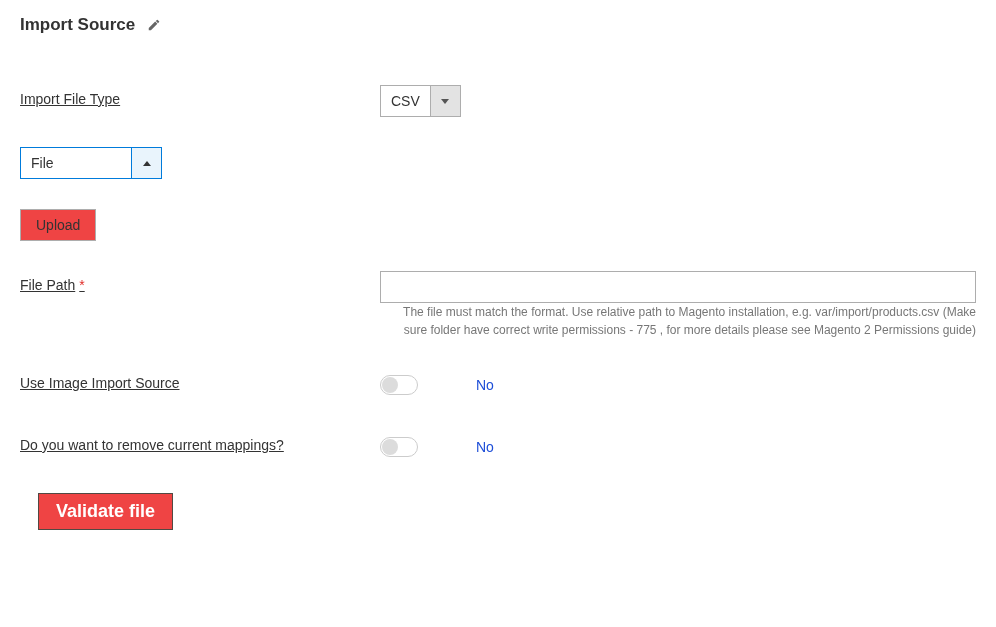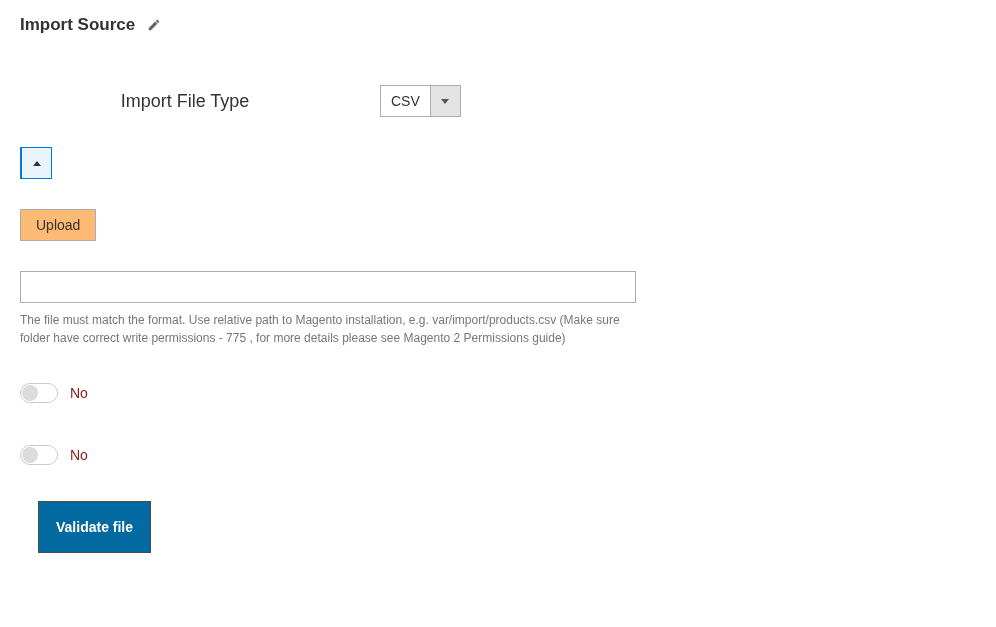--- a/index.html
+++ b/index.html
@@ -32,25 +32,26 @@
     .form-area {
       padding-left: 0;
     }
     .form-row {
       display: flex;
       align-items: flex-start;
       margin-bottom: 30px;
     }
     .label-col {
       width: 360px;
-      text-align: center;
+      text-align: left;
       padding-right: 30px;
       padding-top: 6px;
-      font-size: 18px;
-      color: #333;
+      font-size: 14px;
+      color: #333;
+      text-decoration: underline;
     }
     .required-mark {
       color: #e02b27;
       margin-left: 4px;
     }
     .control-col {
       flex: 1;
       min-width: 0;
     }
     .select-wrap {
@@ -91,45 +92,46 @@
       border-right: 4px solid transparent;
     }
     .arrow-down { border-top: 5px solid #555; }
     .arrow-up { border-bottom: 5px solid #333; }
     .btn {
       display: inline-block;
       padding: 7px 15px;
       font-size: 14px;
       cursor: pointer;
       border: 1px solid #adadad;
-      background: #fdba74;
+      background: #ef4444;
       color: #333;
     }
     .btn-primary {
-      background: #0369a1;
+      background: #ef4444;
       border: 1px solid #514943;
       color: #fff;
-      padding: 17px 17px;
-      font-size: 14px;
+      padding: 7px 17px;
+      font-size: 18px;
       font-weight: 600;
     }
     .text-input {
       width: 100%;
       max-width: 616px;
       height: 32px;
       border: 1px solid #adadad;
       padding: 5px 10px;
       font-size: 14px;
     }
     .help-text {
       font-size: 12px;
       color: #777;
-      margin-top: 8px;
+      margin-top: 0;
       max-width: 616px;
       line-height: 1.5;
+      text-align: right;
     }
     .toggle-row {
       display: flex;
       align-items: center;
       gap: 12px;
       height: 32px;
     }
     .toggle {
       width: 38px;
       height: 20px;
@@ -143,21 +145,22 @@
       position: absolute;
       top: 1px;
       left: 1px;
       width: 16px;
       height: 16px;
       border-radius: 50%;
       background: #dcdcdc;
     }
     .toggle-label {
       font-size: 14px;
-      color: #7f1d1d;
+      color: #1d4ed8;
+      margin-left: 46px;
     }
     .footer-row { margin-top: 10px; padding-left: 18px; }
   </style>
 </head>
 <body>
 
 <div class="section-header">
   <span class="section-title">Import Source</span>
   <span class="edit-icon">
     <svg viewBox="0 0 24 24" width="14" height="14" fill="#666">
@@ -178,53 +181,63 @@
         <div class="select-arrow-btn">
           <span class="arrow-down"></span>
         </div>
       </div>
     </div>
   </div>
 
   <div class="form-row">
     <div class="control-col">
       <div class="select-wrap active wide">
+        <div class="select-value">File</div>
         <div class="select-arrow-btn">
           <span class="arrow-up"></span>
         </div>
       </div>
     </div>
   </div>
 
   <div class="form-row">
     <div class="control-col">
       <button class="btn">Upload</button>
     </div>
   </div>
 
   <div class="form-row">
+    <div class="label-col">
+      <span>File Path</span><span class="required-mark">*</span>
+    </div>
     <div class="control-col">
       <input type="text" class="text-input" value="" style="">
       <div class="help-text">The file must match the format. Use relative path to Magento installation, e.g. var/import/products.csv (Make sure folder have correct write permissions - 775 , for more details please see Magento 2 Permissions guide)</div>
     </div>
   </div>
 
 
   <div class="form-row">
+    <div class="label-col">
+      <span>Use Image Import Source</span>
+    </div>
     <div class="control-col">
       <div class="toggle-row">
         <div class="toggle">
           <div class="toggle-knob"></div>
         </div>
         <span class="toggle-label">No</span>
       </div>
     </div>
   </div>
 
   <div class="form-row">
+    <div class="label-col">
+      <span>Do you want to remove current mappings?</span>
+    </div>
     <div class="control-col">
       <div class="toggle-row">
         <div class="toggle">
           <div class="toggle-knob"></div>
         </div>
         <span class="toggle-label">No</span>
       </div>
     </div>
   </div>
 

